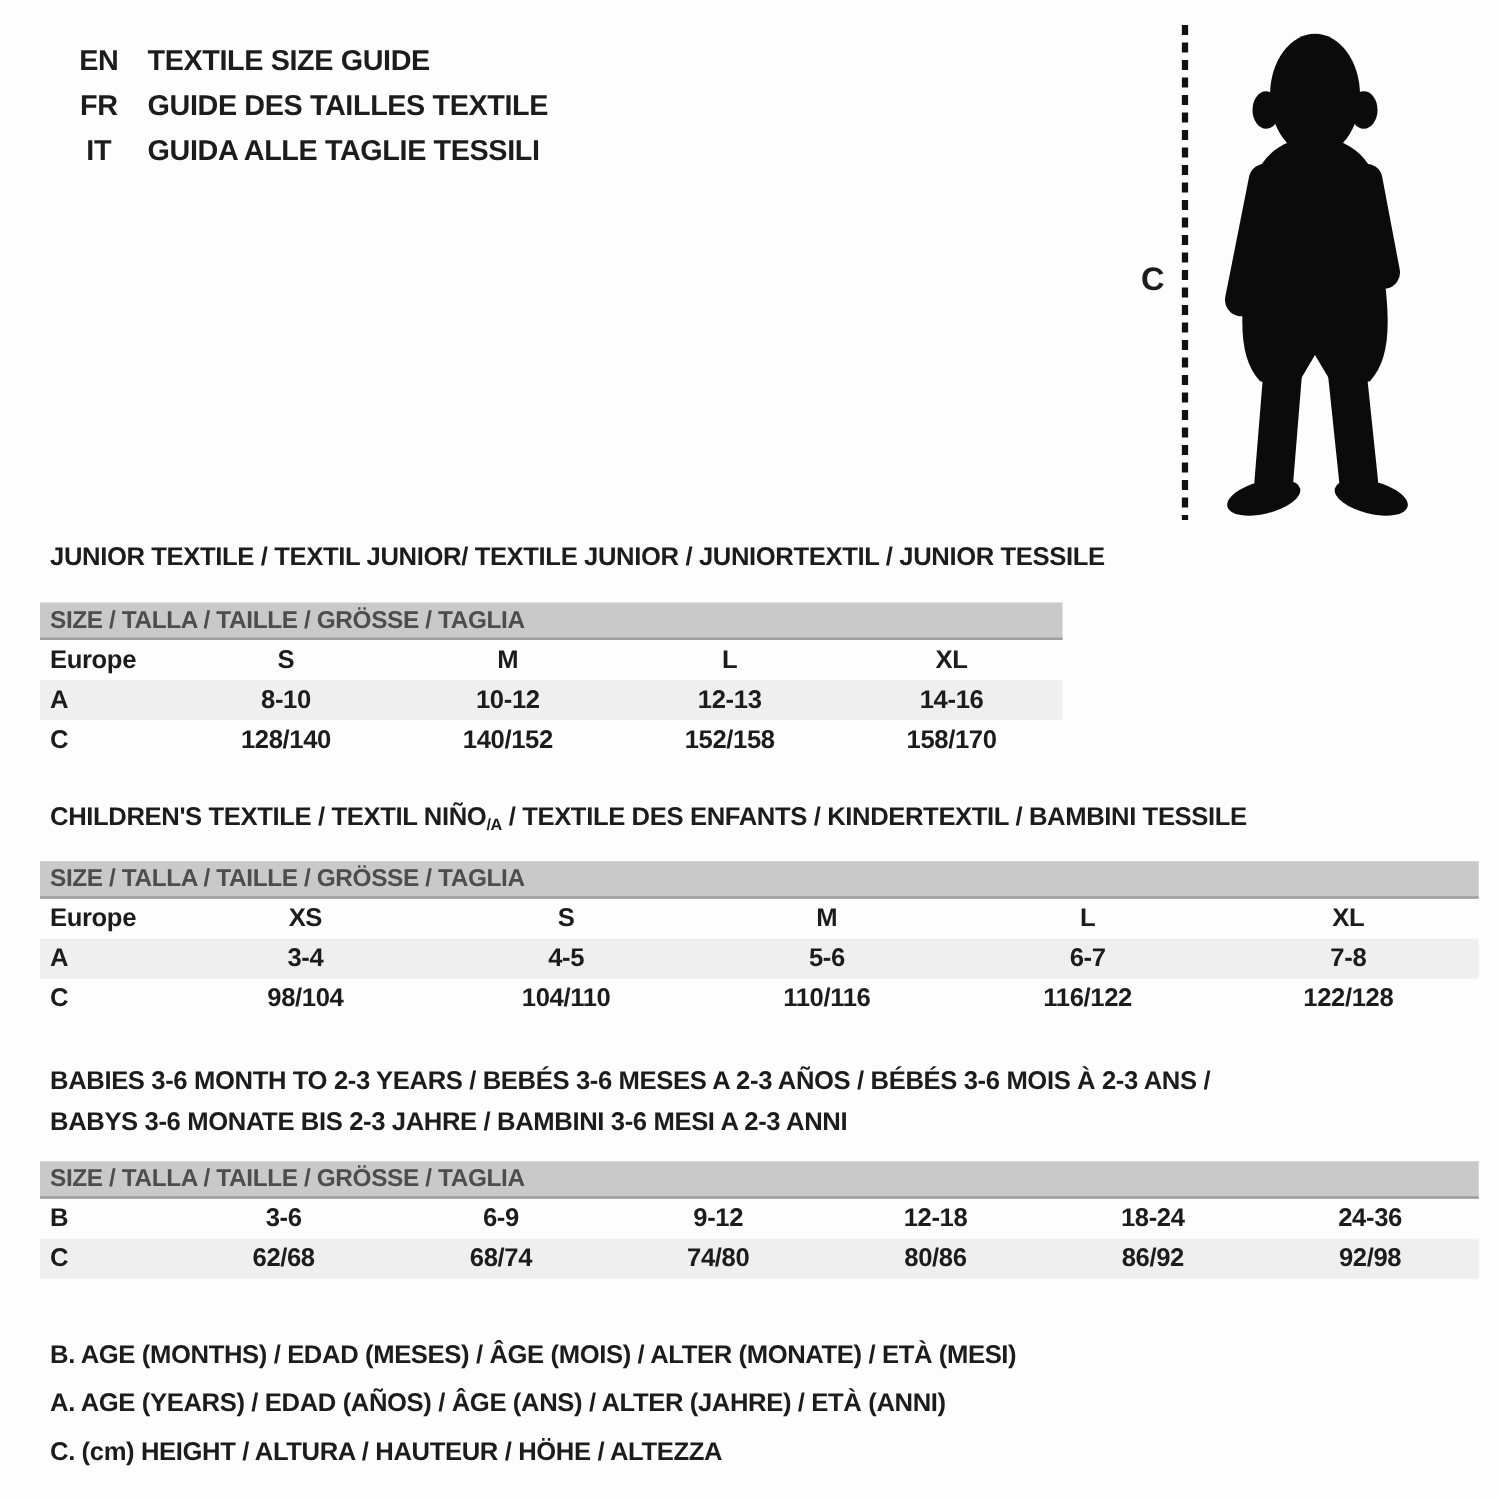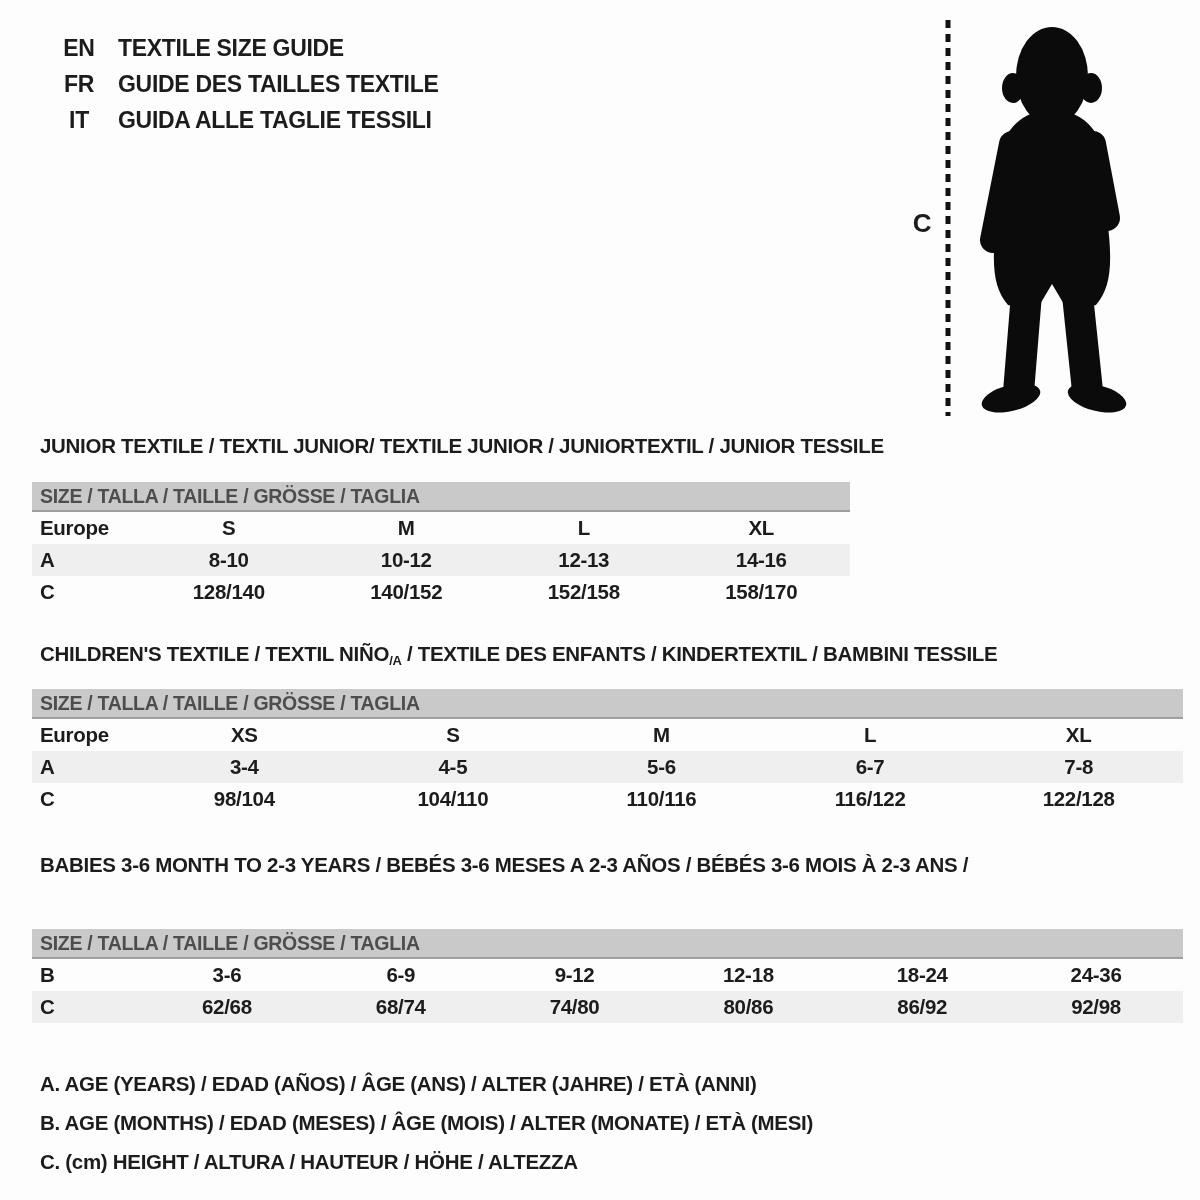--- a/index.html
+++ b/index.html
@@ -164,20 +164,21 @@
         <div class="tcell">104/110</div>
         <div class="tcell">110/116</div>
         <div class="tcell">116/122</div>
         <div class="tcell">122/128</div>
       </div>
     </div>
   </div>
 
   <h2 class="sec-title" id="babies-title">
     <div>BABIES 3-6 MONTH TO 2-3 YEARS / BEBÉS 3-6 MESES A 2-3 AÑOS / BÉBÉS 3-6 MOIS À 2-3 ANS /</div>
+    <div>BABYS 3-6 MONATE BIS 2-3 JAHRE / BAMBINI 3-6 MESI A 2-3 ANNI</div>
   </h2>
   <div class="stable" id="babies-table">
     <div class="size-bar">SIZE / TALLA / TAILLE / GRÖSSE / TAGLIA</div>
     <div class="tbody">
       <div class="trow">
         <div class="tlabel">B</div>
         <div class="tcell">3-6</div>
         <div class="tcell">6-9</div>
         <div class="tcell">9-12</div>
         <div class="tcell">12-18</div>
@@ -190,18 +191,18 @@
         <div class="tcell">68/74</div>
         <div class="tcell">74/80</div>
         <div class="tcell">80/86</div>
         <div class="tcell">86/92</div>
         <div class="tcell">92/98</div>
       </div>
     </div>
   </div>
 
   <section class="legend">
+    <div class="legend-line">B. AGE (MONTHS) / EDAD (MESES) / ÂGE (MOIS) / ALTER (MONATE) / ETÀ (MESI)</div>
     <div class="legend-line">A. AGE (YEARS) / EDAD (AÑOS) / ÂGE (ANS) / ALTER (JAHRE) / ETÀ (ANNI)</div>
-    <div class="legend-line">B. AGE (MONTHS) / EDAD (MESES) / ÂGE (MOIS) / ALTER (MONATE) / ETÀ (MESI)</div>
     <div class="legend-line">C. (cm) HEIGHT / ALTURA / HAUTEUR / HÖHE / ALTEZZA</div>
   </section>
 
 </div>
 
 </body></html>

